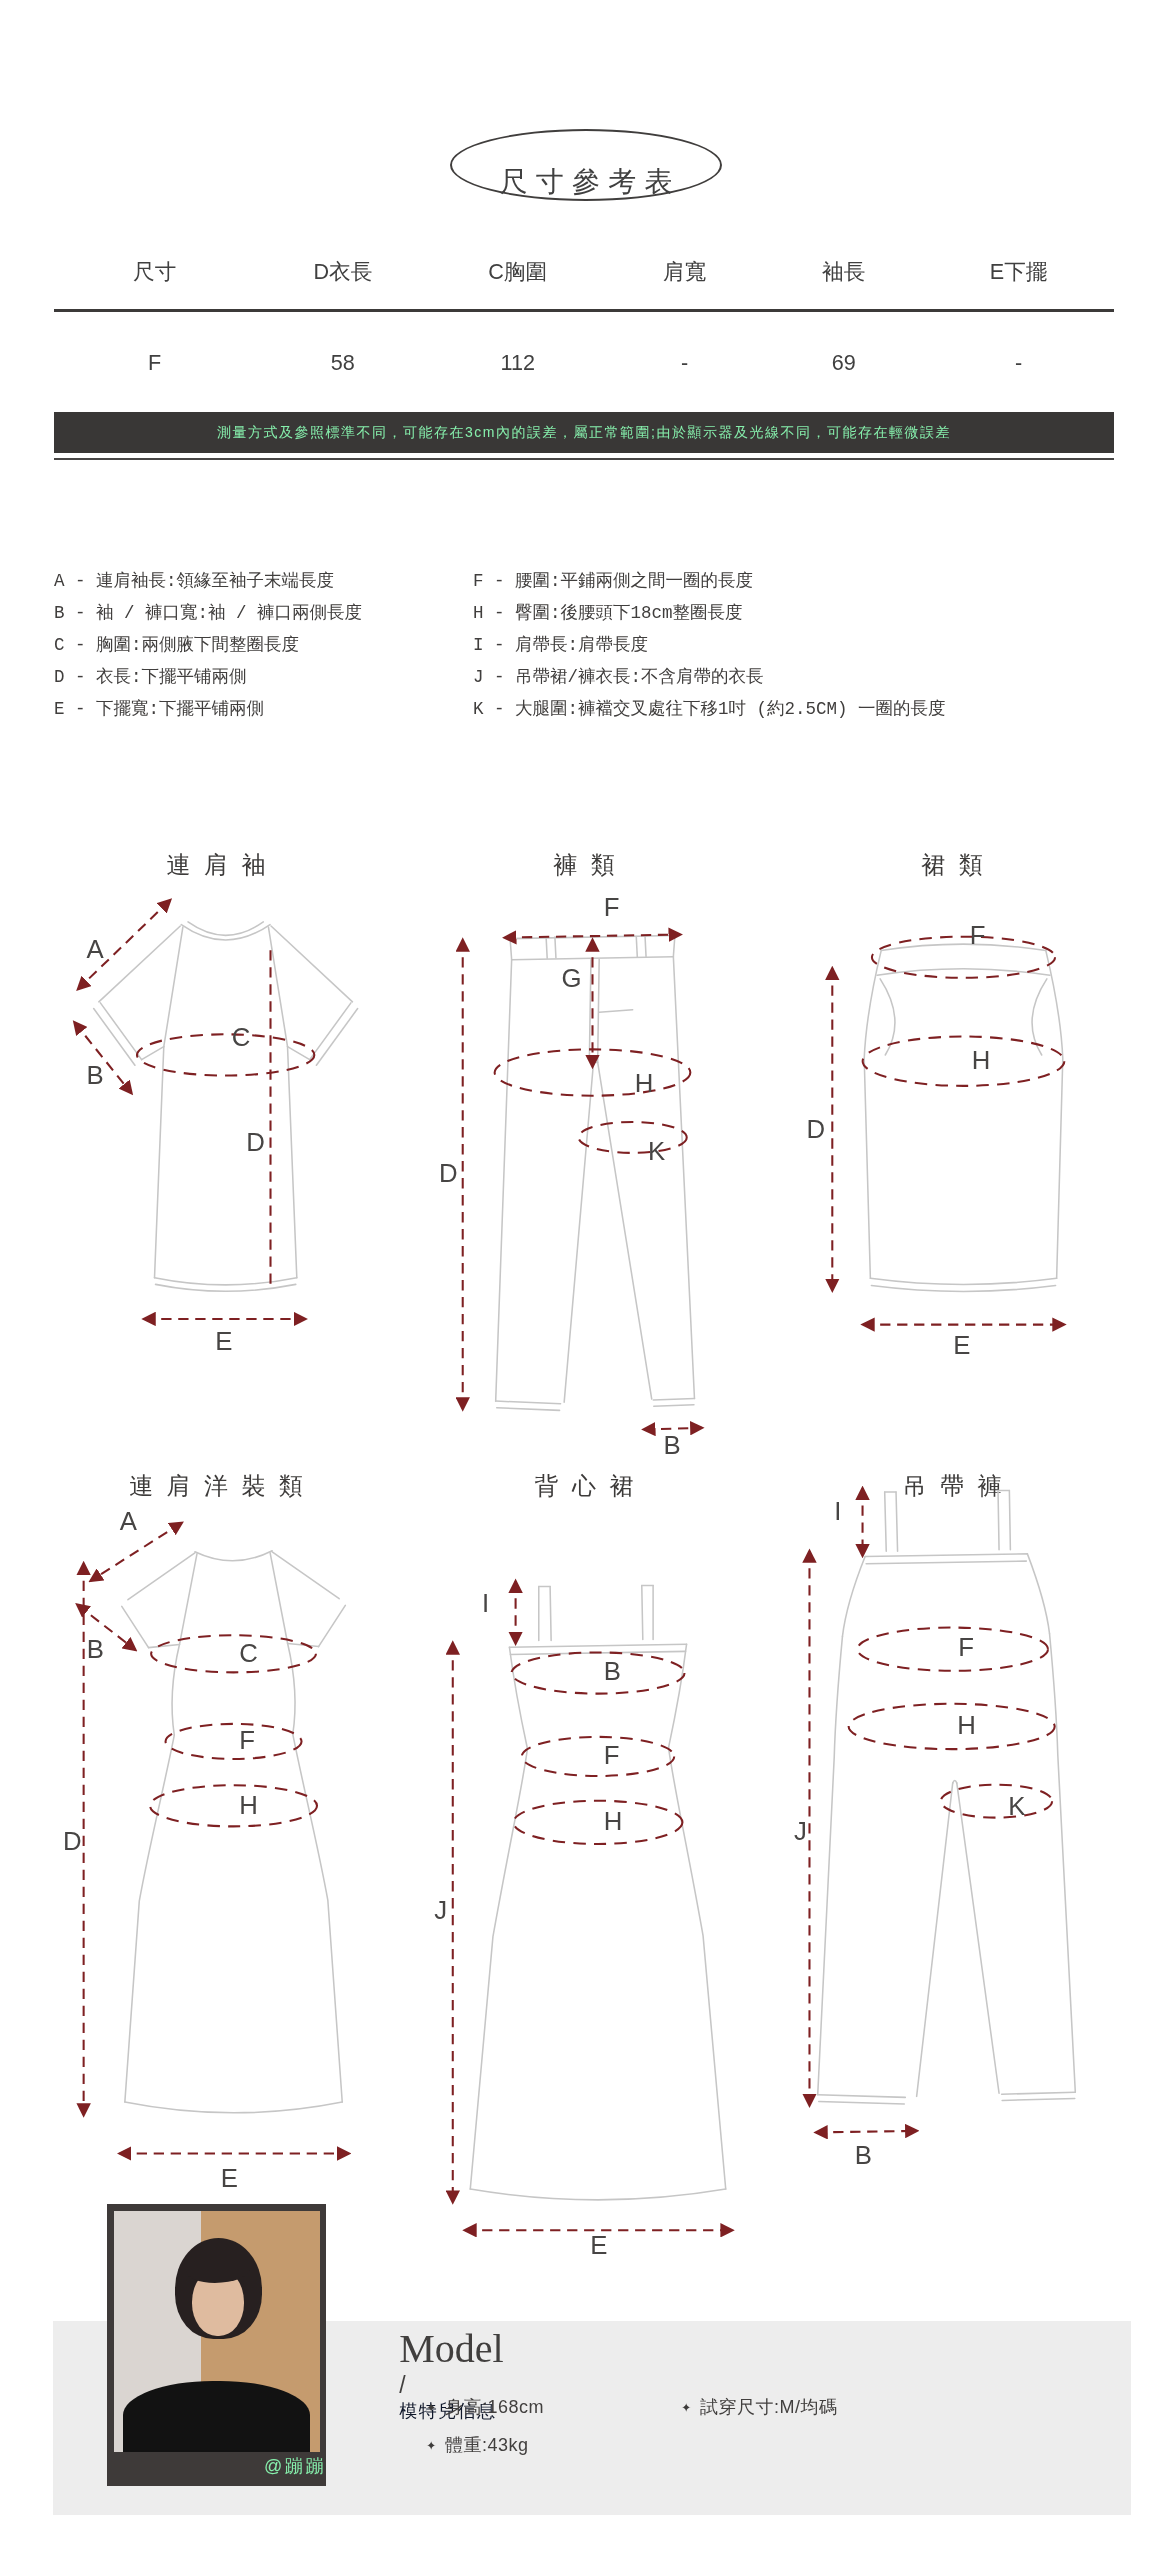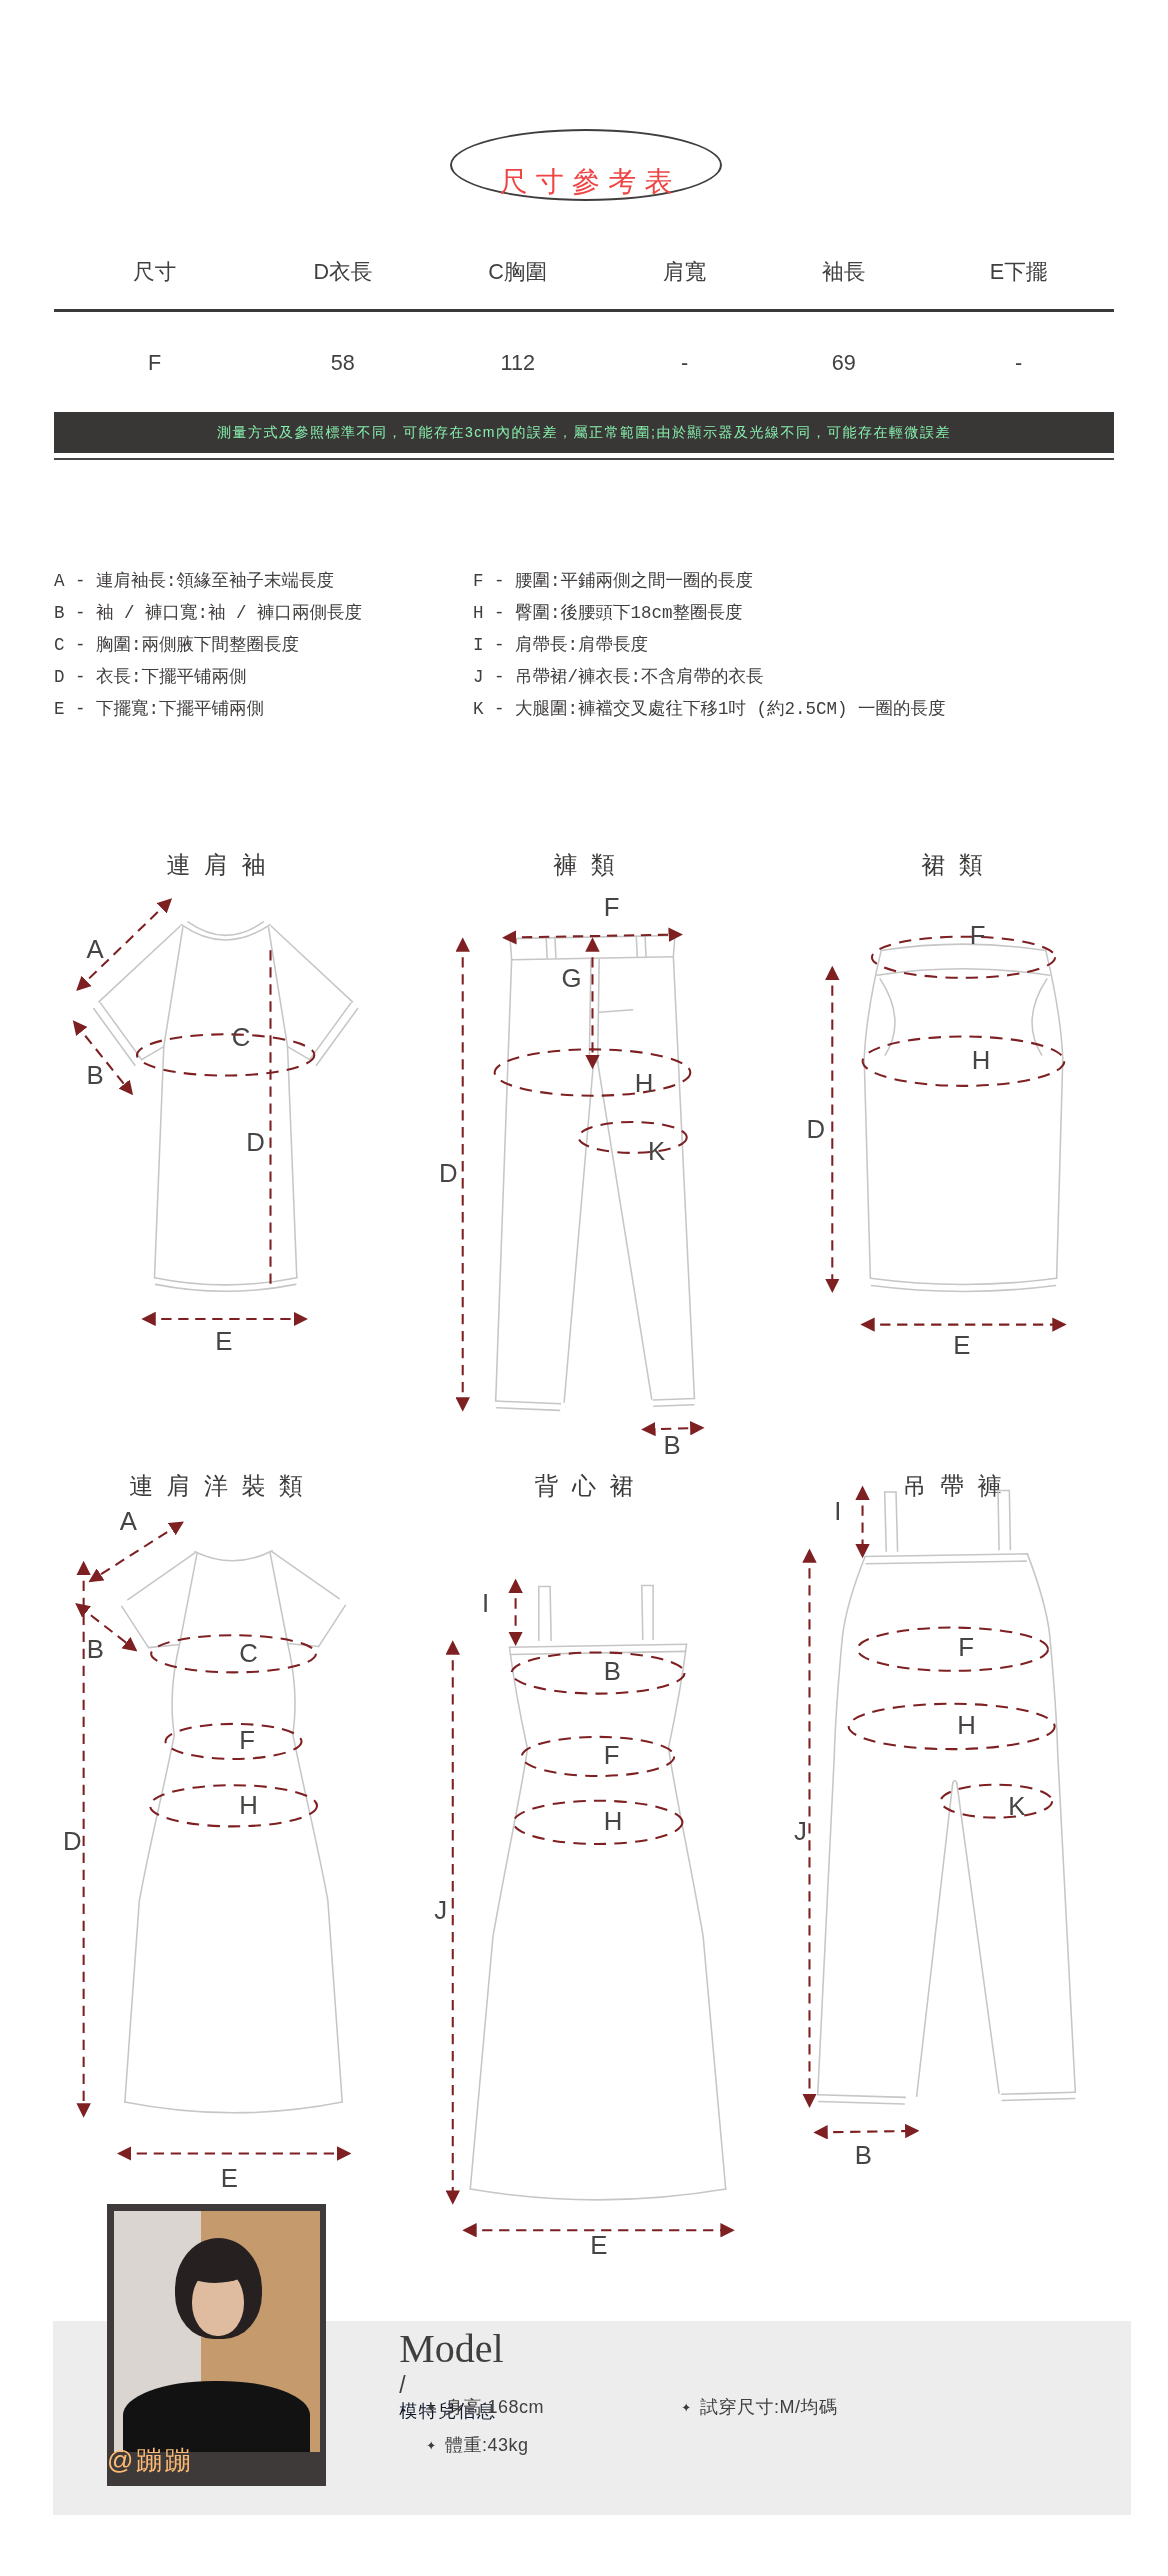--- a/index.html
+++ b/index.html
@@ -3,21 +3,21 @@
 <meta charset="utf-8">
 <style>
   html,body{margin:0;padding:0;background:#fff;}
   #page{position:relative;width:1168px;height:2600px;background:#ffffff;overflow:hidden;
         font-family:"Liberation Sans","DejaVu Sans",sans-serif;color:#3d3b3a;}
   .abs{position:absolute;}
 
   
   .oval{left:450px;top:129px;width:268px;height:68px;border:2.6px solid #403e3d;border-radius:50%;
         display:flex;align-items:center;justify-content:center;}
-  .oval span{font-size:28px;letter-spacing:8.2px;padding-left:8.2px;color:#ef4444;margin-top:33px;}
+  .oval span{font-size:28px;letter-spacing:8.2px;padding-left:8.2px;color:#404040;margin-top:33px;}
 
   
   .t-row{left:54px;width:1060px;display:grid;grid-template-columns:19% 16.5% 16.5% 15% 15% 18%;}
   .t-row div{text-align:center;font-size:21.6px;color:#404040;}
   .t-head{top:257px;}
   .t-line{left:54px;top:309px;width:1060px;height:2.6px;background:#3c3a39;}
   .t-data{top:350px;}
 
   
   .banner{left:54px;top:412px;width:1060px;height:41px;background:#393736;display:flex;
@@ -41,21 +41,21 @@
   .dl{font-family:"Liberation Sans","DejaVu Sans",sans-serif;font-size:50px;fill:#474544;}
 
   
   .band{left:53px;top:2321px;width:1078px;height:194px;background:#ededed;}
   .photo-card{left:107px;top:2204px;width:219px;height:282px;background:#3e3a39;z-index:2;}
   .photo{left:6.7px;top:6.7px;width:206px;height:241px;background:linear-gradient(90deg,#dad5d1 0 42%,#c59b6e 42%);overflow:hidden;}
   .hair{left:61px;top:27px;width:87px;height:101px;background:#272020;border-radius:52% 52% 46% 46%;}
   .face{left:78px;top:57px;width:52px;height:68px;background:#dfbb9f;border-radius:50% 50% 48% 48%;}
   .bangs{left:72px;top:45px;width:64px;height:27px;background:#272020;border-radius:0 0 55% 45%;}
   .torso{left:9.3px;top:170px;width:187px;height:71px;background:#121212;border-radius:48% 48% 0 0;}
-  .caption{left:0;bottom:8.2px;width:100%;text-align:left;color:#fdba74;font-size:26px;letter-spacing:2.6px;}
+  .caption{left:0;bottom:8.2px;width:100%;text-align:right;color:#86efac;font-size:18px;letter-spacing:2.6px;}
   .m-head{left:389px;top:2325px;display:flex;align-items:baseline;z-index:3;flex-direction:column;}
   .m-head .en{font-family:"Liberation Serif","DejaVu Serif",serif;font-size:40px;color:#413f3e;}
   .m-head .sep{font-size:23px;margin:0 7.2px 0 10.3px;color:#413f3e;}
   .m-head .zh{font-size:18px;letter-spacing:1.5px;color:#0f172a;}
   .stat{display:flex;align-items:center;font-size:18px;color:#413f3e;z-index:3;letter-spacing:0.5px;}
   .stat .star{font-size:12.4px;margin-right:8.2px;color:#3d3b3a;}
 </style>
 </head>
 <body>
 

